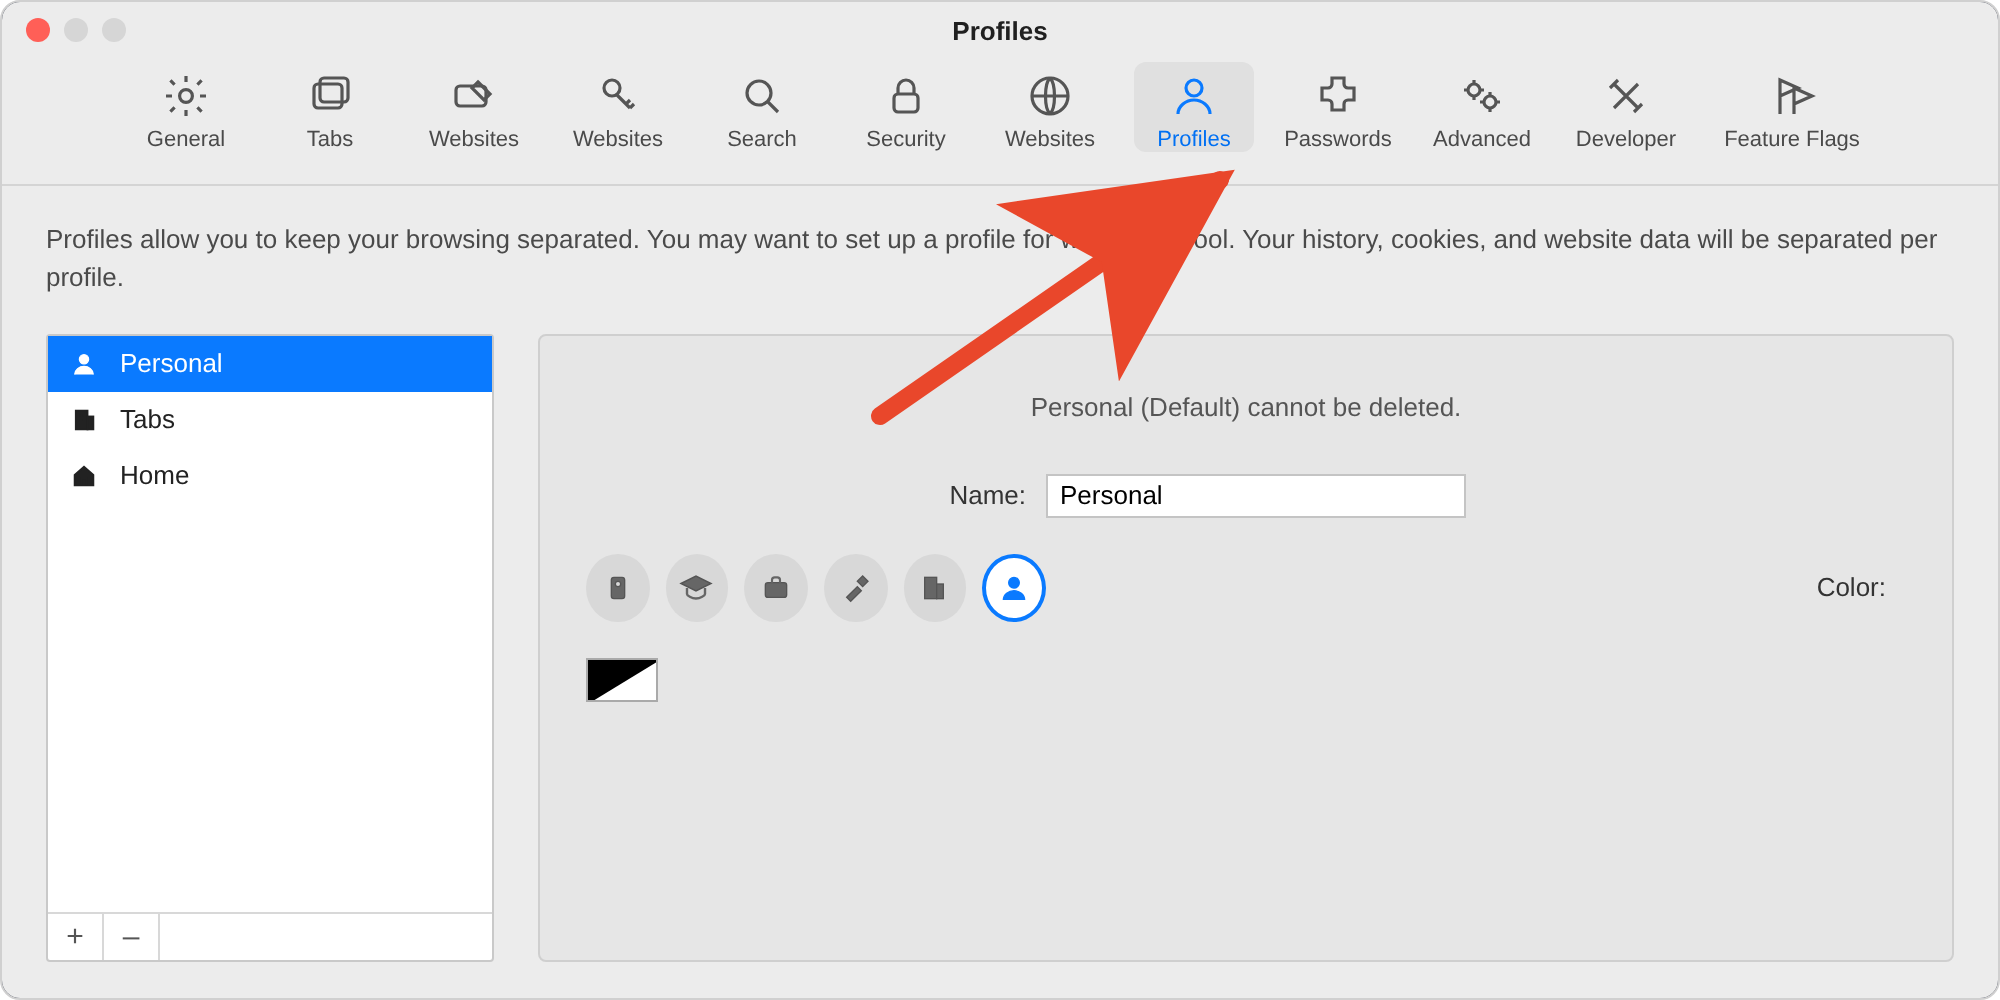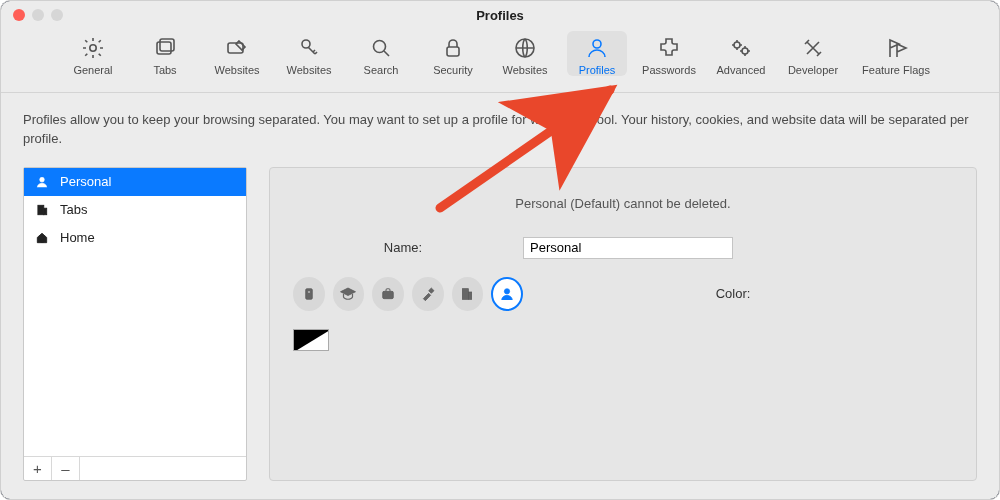--- a/index.html
+++ b/index.html
@@ -137,21 +137,21 @@
     border-radius:4px;
     padding: 28px 23px;
   }
   .notice {
     text-align:center;
     color:#555;
     font-size:13px;
     margin-bottom: 26px;
   }
   .form { display:grid; grid-template-columns: 230px auto; row-gap: 18px; align-items:center; }
-  .flab { text-align:center; padding-right:10px; font-size:13px; color:#333; }
+  .flab { text-align:right; padding-right:10px; font-size:13px; color:#333; }
   .fname input {
     width:210px; height:22px; font-size:13px; padding:2px 6px;
     border:1px solid #c4c4c4; background:#fff;
   }
   .symrow { display:flex; gap:8px; }
   .sym {
     width:34px; height:34px; border-radius:50%;
     background:#d8d8d8;
     display:flex; align-items:center; justify-content:center;
     color:#555;

